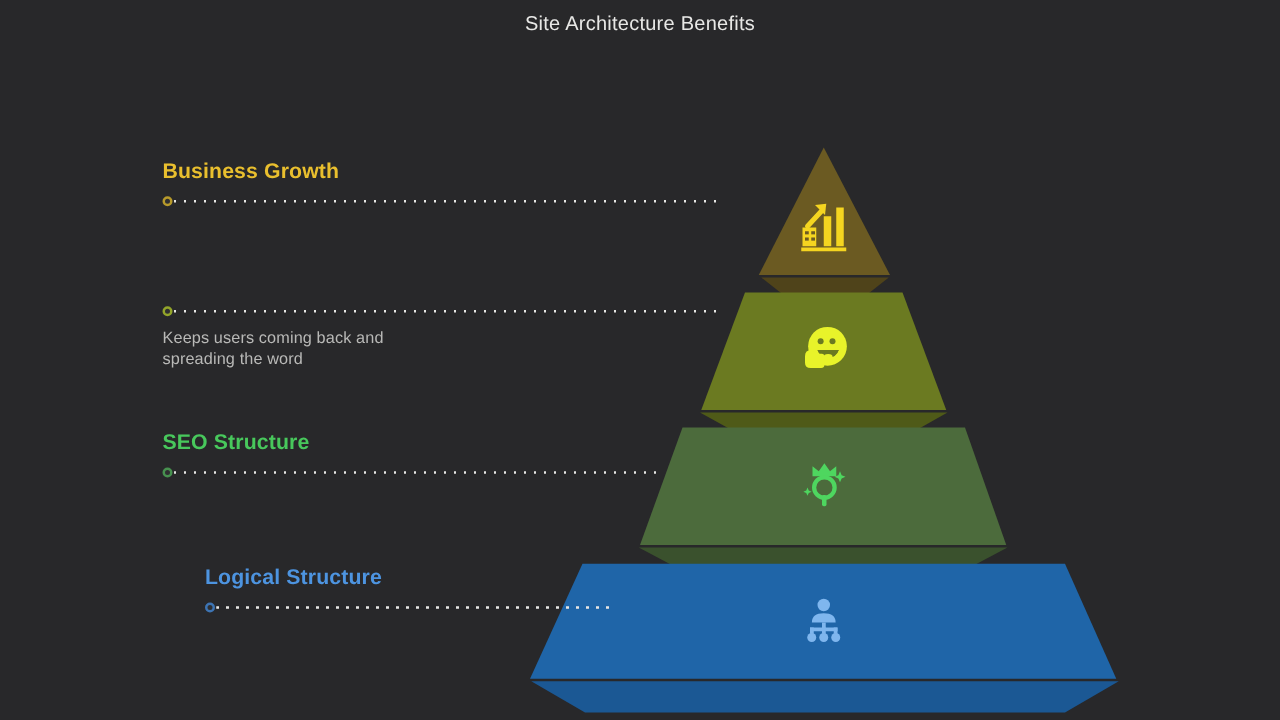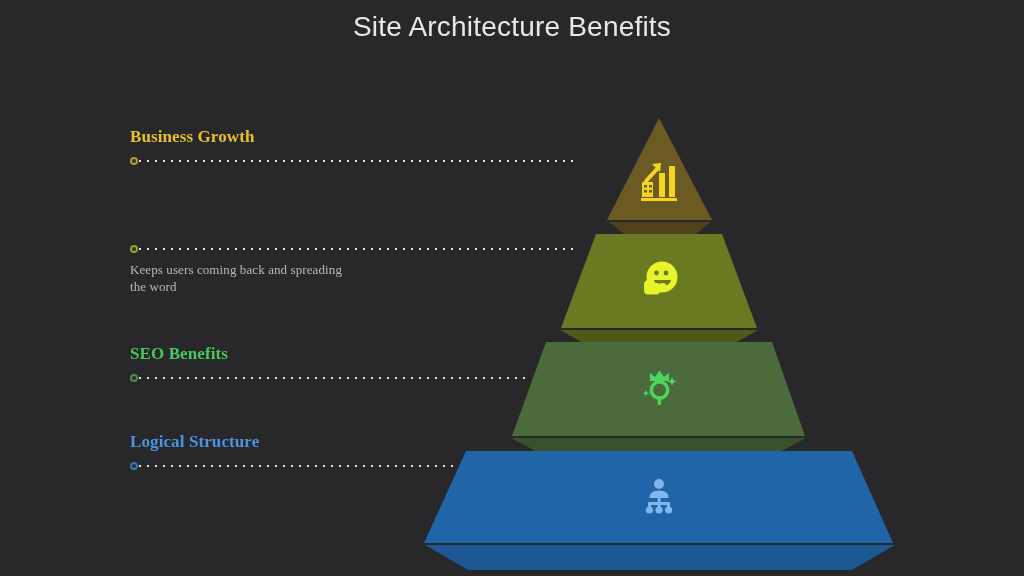--- a/index.html
+++ b/index.html
@@ -23,21 +23,21 @@
     overflow: hidden;
   }
 
   
   .title {
     position: absolute;
     top: 11px;
     left: 0;
     width: 1024px;
     text-align: center;
-    font-size: 28px;
+    font-size: 16px;
     font-weight: 400;
     letter-spacing: 0.2px;
     color: #e8e8e6;
   }
 
   
   .pyramid {
     position: absolute;
     left: 0;
     top: 0;
@@ -46,21 +46,20 @@
     pointer-events: none;
   }
 
   
   .labels {
     position: absolute;
     left: 0;
     top: 0;
     width: 600px;
     height: 504px;
-    font-family: Liberation Serif, serif;
   }
 
   .row {
     position: absolute;
     left: 130px;
   }
 
   .row-head {
     font-size: 17px;
     font-weight: 700;
@@ -104,21 +103,21 @@
     line-height: 17px;
     color: #b9b9b7;
     max-width: 230px;
     letter-spacing: 0.1px;
   }
 
   
   #row-0 { top: 127px; }
   #row-1 { top: 235px; }
   #row-2 { top: 344px; }
-  #row-3 { top: 432px; }
+  #row-3 { top: 452px; margin-left: 34px; }
 
   
   #row-0 .row-dash { width: 436px; }
   #row-1 .row-dash { width: 436px; }
   #row-2 .row-dash { width: 390px; }
   #row-3 .row-dash { width: 318px; }
 </style>
 </head>
 <body>
 
@@ -208,21 +207,21 @@
 
     <div class="row" id="row-1">
       <div class="row-connector" style="color:#93a52a">
         <span class="row-dot"></span>
         <span class="row-dash"></span>
       </div>
       <div class="row-desc">Keeps users coming back and spreading the word</div>
     </div>
 
     <div class="row" id="row-2">
-      <div class="row-head" style="color:#48c85c">SEO Benefits</div>
+      <div class="row-head" style="color:#48c85c">SEO Structure</div>
       <div class="row-connector" style="color:#47914f">
         <span class="row-dot"></span>
         <span class="row-dash"></span>
       </div>
     </div>
 
     <div class="row" id="row-3">
       <div class="row-head" style="color:#4d94e0">Logical Structure</div>
       <div class="row-connector" style="color:#3d74b3">
         <span class="row-dot"></span>

